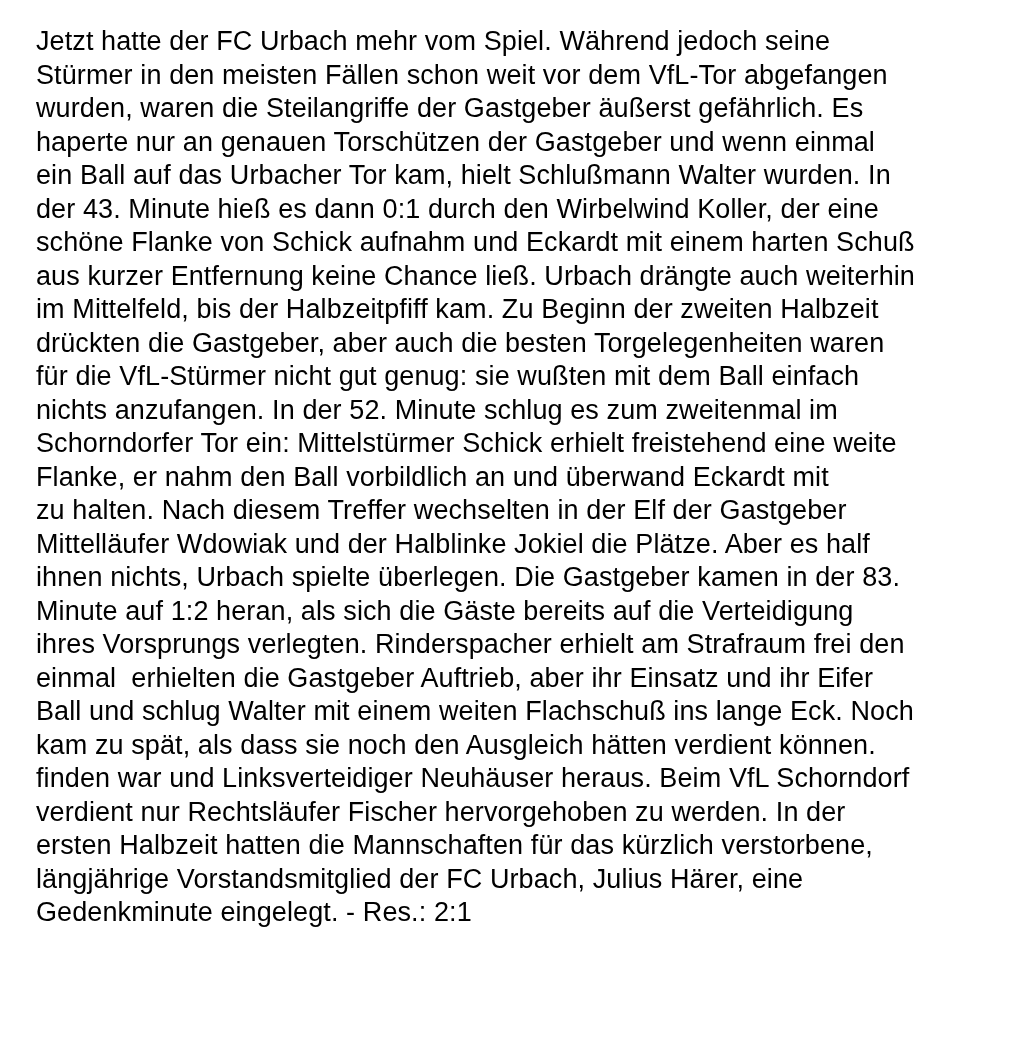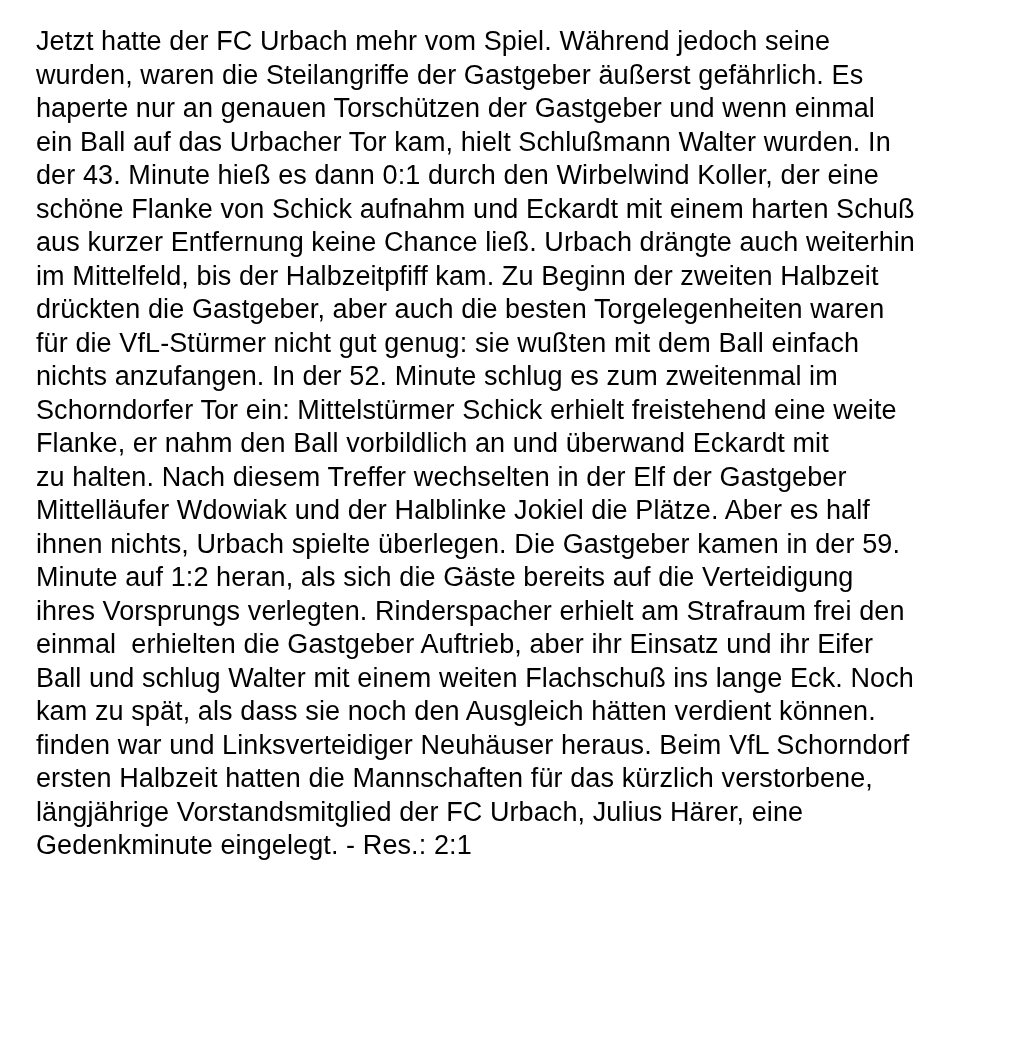--- a/index.html
+++ b/index.html
@@ -27,37 +27,39 @@
     white-space: pre;      
     letter-spacing: 0.1px;
     font-weight: 400;
   }
 </style>
 </head>
 <body>
 
 <div class="page">
   <div class="text-line">Jetzt hatte der FC Urbach mehr vom Spiel. Während jedoch seine</div>
+  <div class="text-line">Stürmer in den meisten Fällen schon weit vor dem VfL-Tor abgefangen</div>
   <div class="text-line">wurden, waren die Steilangriffe der Gastgeber äußerst gefährlich. Es</div>
   <div class="text-line">haperte nur an genauen Torschützen der Gastgeber und wenn einmal</div>
   <div class="text-line">ein Ball auf das Urbacher Tor kam, hielt Schlußmann Walter wurden. In</div>
   <div class="text-line">der 43. Minute hieß es dann 0:1 durch den Wirbelwind Koller, der eine</div>
   <div class="text-line">schöne Flanke von Schick aufnahm und Eckardt mit einem harten Schuß</div>
   <div class="text-line">aus kurzer Entfernung keine Chance ließ. Urbach drängte auch weiterhin</div>
   <div class="text-line">im Mittelfeld, bis der Halbzeitpfiff kam. Zu Beginn der zweiten Halbzeit</div>
   <div class="text-line">drückten die Gastgeber, aber auch die besten Torgelegenheiten waren</div>
   <div class="text-line">für die VfL-Stürmer nicht gut genug: sie wußten mit dem Ball einfach</div>
   <div class="text-line">nichts anzufangen. In der 52. Minute schlug es zum zweitenmal im</div>
   <div class="text-line">Schorndorfer Tor ein: Mittelstürmer Schick erhielt freistehend eine weite</div>
   <div class="text-line">Flanke, er nahm den Ball vorbildlich an und überwand Eckardt mit</div>
   <div class="text-line">zu halten. Nach diesem Treffer wechselten in der Elf der Gastgeber</div>
   <div class="text-line">Mittelläufer Wdowiak und der Halblinke Jokiel die Plätze. Aber es half</div>
-  <div class="text-line">ihnen nichts, Urbach spielte überlegen. Die Gastgeber kamen in der 59.</div>
+  <div class="text-line">ihnen nichts, Urbach spielte überlegen. Die Gastgeber kamen in der 83.</div>
   <div class="text-line">Minute auf 1:2 heran, als sich die Gäste bereits auf die Verteidigung</div>
   <div class="text-line">ihres Vorsprungs verlegten. Rinderspacher erhielt am Strafraum frei den</div>
   <div class="text-line">einmal  erhielten die Gastgeber Auftrieb, aber ihr Einsatz und ihr Eifer</div>
   <div class="text-line">Ball und schlug Walter mit einem weiten Flachschuß ins lange Eck. Noch</div>
   <div class="text-line">kam zu spät, als dass sie noch den Ausgleich hätten verdient können.</div>
   <div class="text-line">finden war und Linksverteidiger Neuhäuser heraus. Beim VfL Schorndorf</div>
+  <div class="text-line">verdient nur Rechtsläufer Fischer hervorgehoben zu werden. In der</div>
   <div class="text-line">ersten Halbzeit hatten die Mannschaften für das kürzlich verstorbene,</div>
   <div class="text-line">längjährige Vorstandsmitglied der FC Urbach, Julius Härer, eine</div>
   <div class="text-line">Gedenkminute eingelegt. - Res.: 2:1</div>
 </div>
 
 </body></html>

